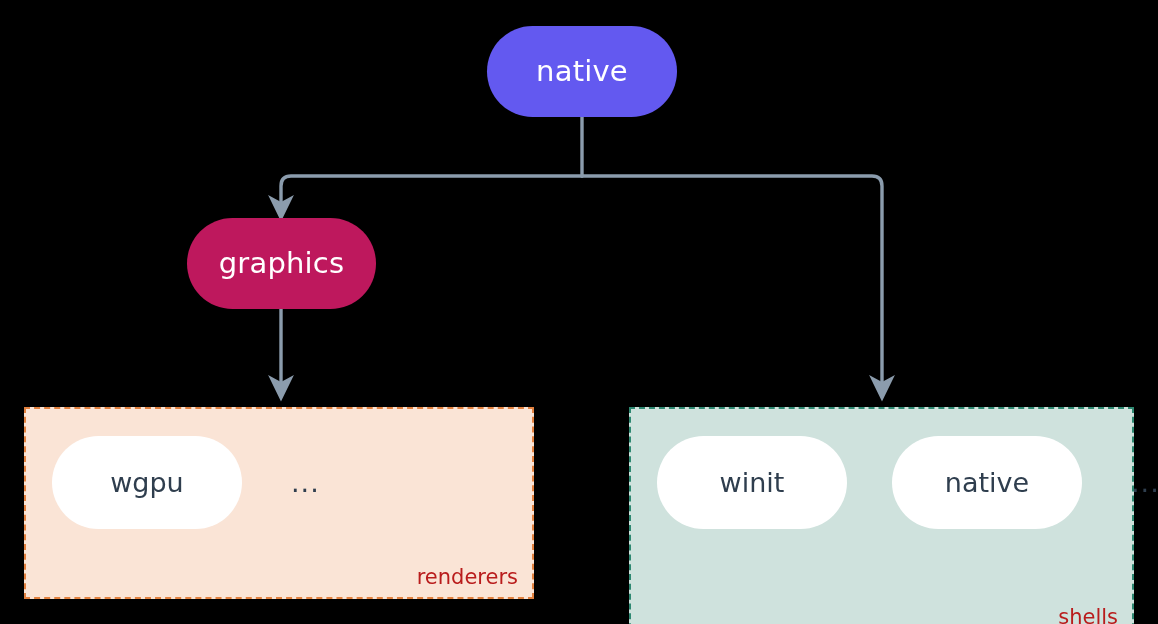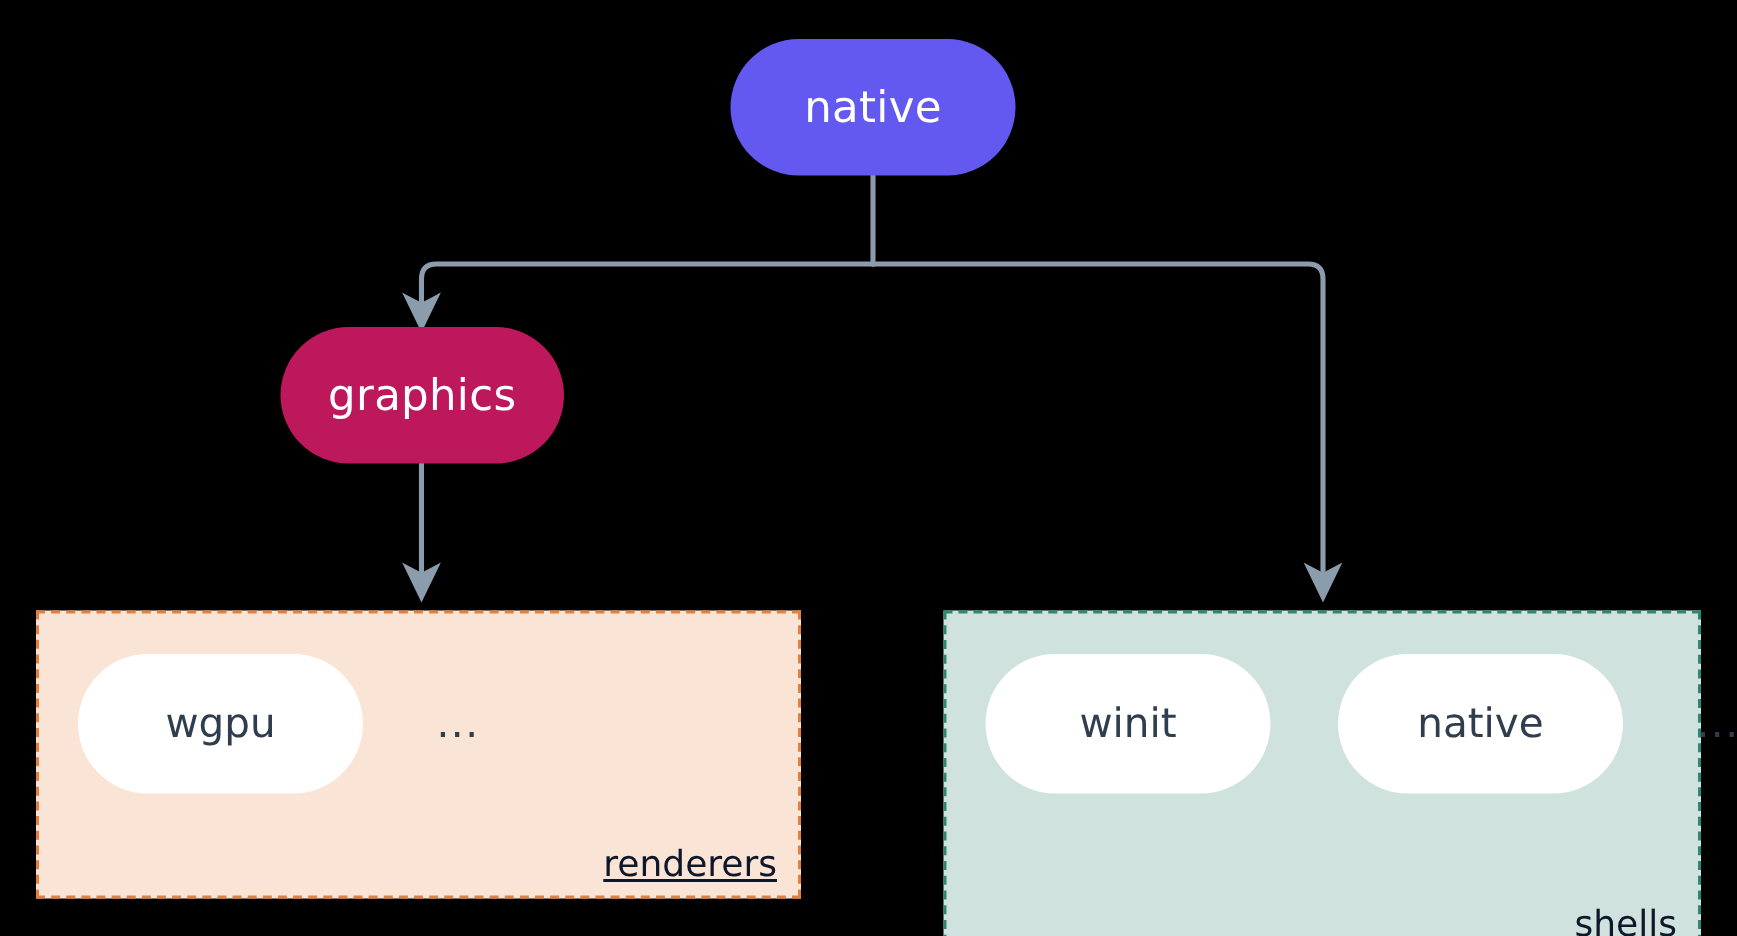--- a/index.html
+++ b/index.html
@@ -77,25 +77,24 @@
     top: 407px;
     width: 505px;
     height: 232px;
     background: #cfe2dd;
     border-color: #2e8871;
   }
   .group-label {
     position: absolute;
     right: 14px;
     bottom: 9px;
-    font-size: 24px;
-    color: #0f172a;
+    font-size: 21px;
+    color: #b91c1c;
     line-height: 1;
     white-space: nowrap;
-    text-decoration: underline;
   }
   .group-items {
     position: absolute;
     left: 26px;
     top: 27px;
     display: flex;
     align-items: center;
     gap: 45px;
   }
   .leaf {

